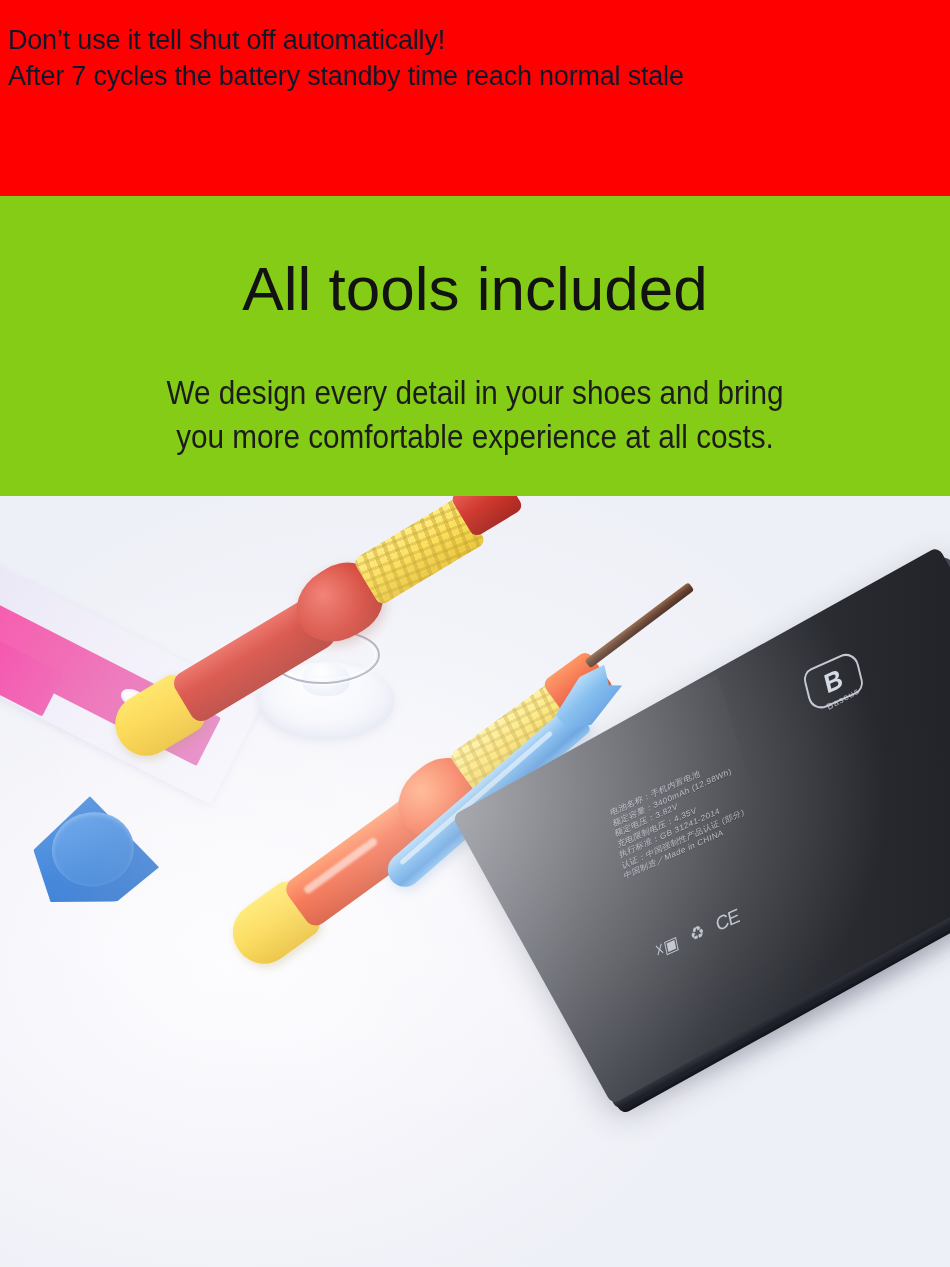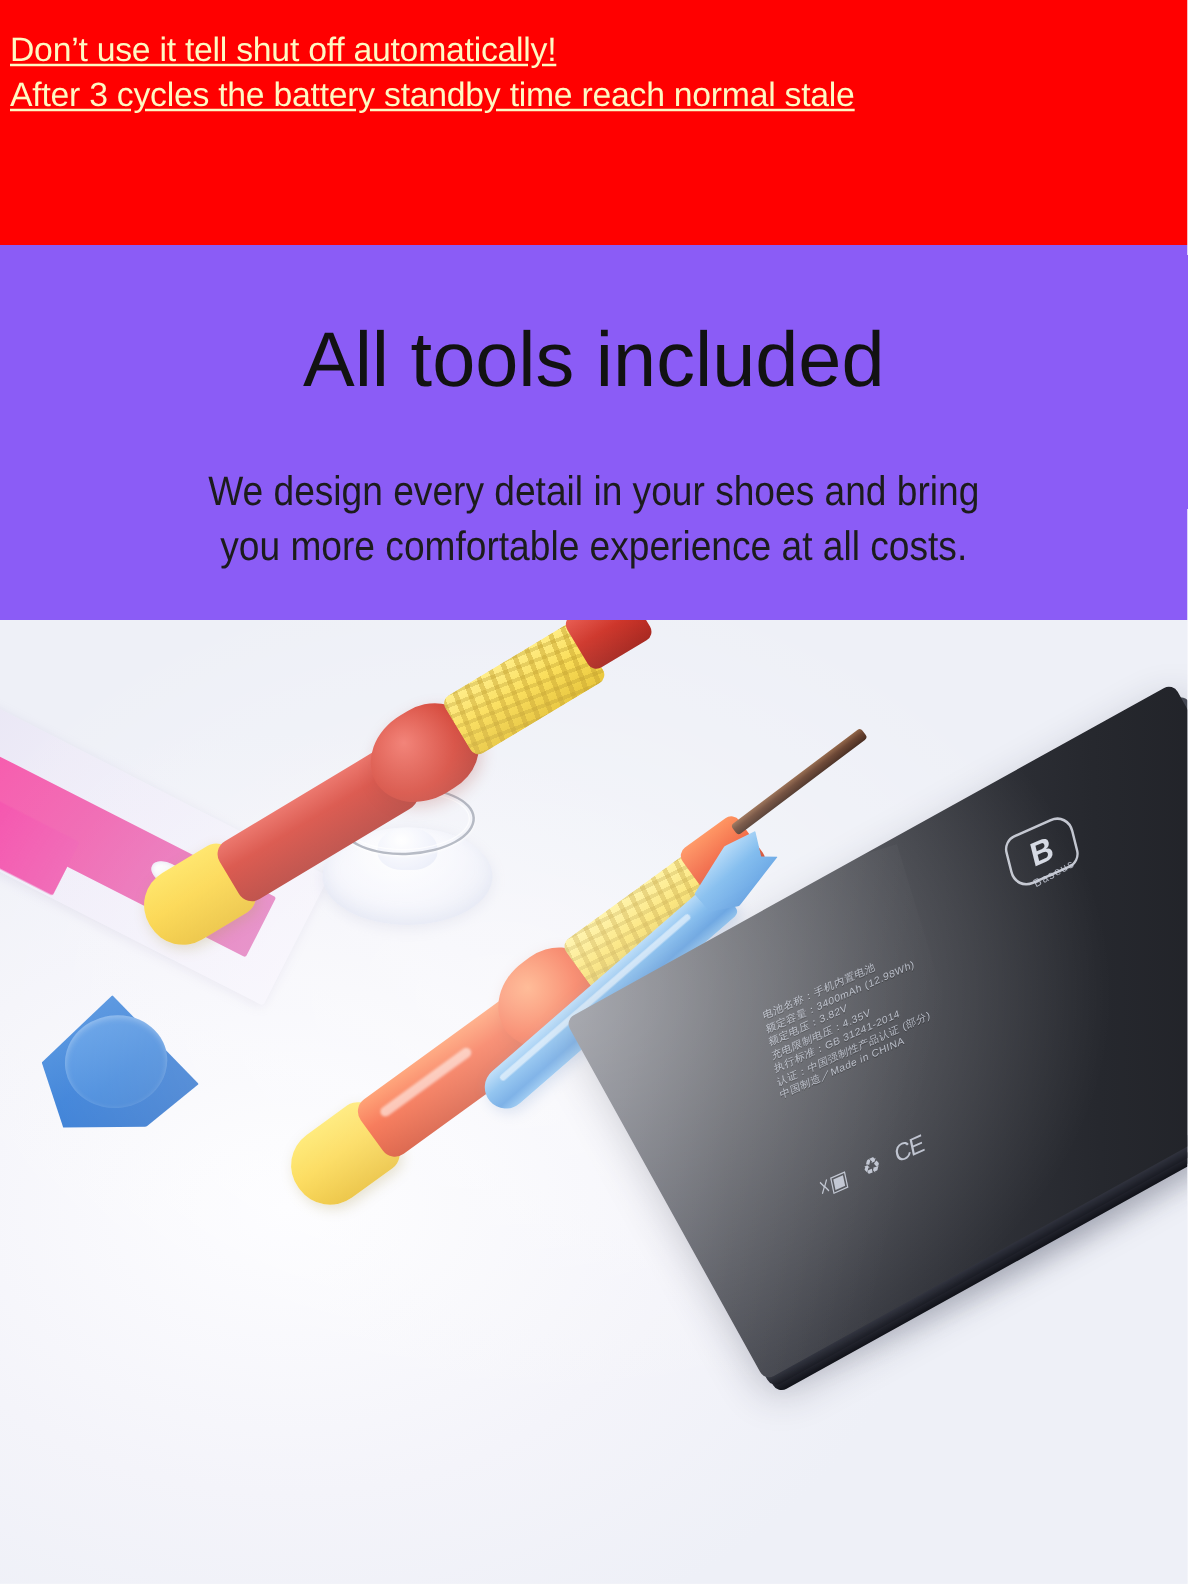--- a/index.html
+++ b/index.html
@@ -13,35 +13,34 @@
 
   
   .banner {
     position:absolute; left:0; top:0;
     width:950px; height:196px;
     background:#ff0000;
     padding:22px 0 0 8px;
     overflow:hidden;
   }
   .banner-line {
-    color:#fef9c3;
+    color:#0f172a;
     font-family:"Liberation Sans", sans-serif;
     font-size:27px;
     line-height:36px;
     white-space:nowrap;
     letter-spacing:-0.2px;
     font-weight:400;
-    text-decoration:underline;
   }
 
   
   .text-section {
     position:absolute; left:0; top:196px;
     width:950px; height:300px;
-    background:#8b5cf6;
+    background:#84cc16;
   }
   .headline {
     position:absolute; left:0; top:60px; width:950px;
     text-align:center;
     font-size:62px;
     line-height:66px;
     color:#121212;
     font-weight:400;
     letter-spacing:0px;
   }
@@ -341,21 +340,21 @@
     position:absolute; left:-6px; top:336px; width:560px; height:30px;
     background:radial-gradient(ellipse at 50% 0%, rgba(60,66,90,.30) 0%, rgba(60,66,90,0) 72%);
     filter:blur(5px);
   }
 </style>
 </head>
 <body>
 
 <div class="banner">
   <div class="banner-line">Don’t use it tell shut off automatically!</div>
-  <div class="banner-line">After 3 cycles the battery standby time reach normal stale</div>
+  <div class="banner-line">After 7 cycles the battery standby time reach normal stale</div>
 </div>
 
 <div class="text-section">
   <div class="headline">All tools included</div>
   <div class="subcopy">
     <div>We design every detail in your shoes and bring</div>
     <div>you more comfortable experience at all costs.</div>
   </div>
 </div>
 

